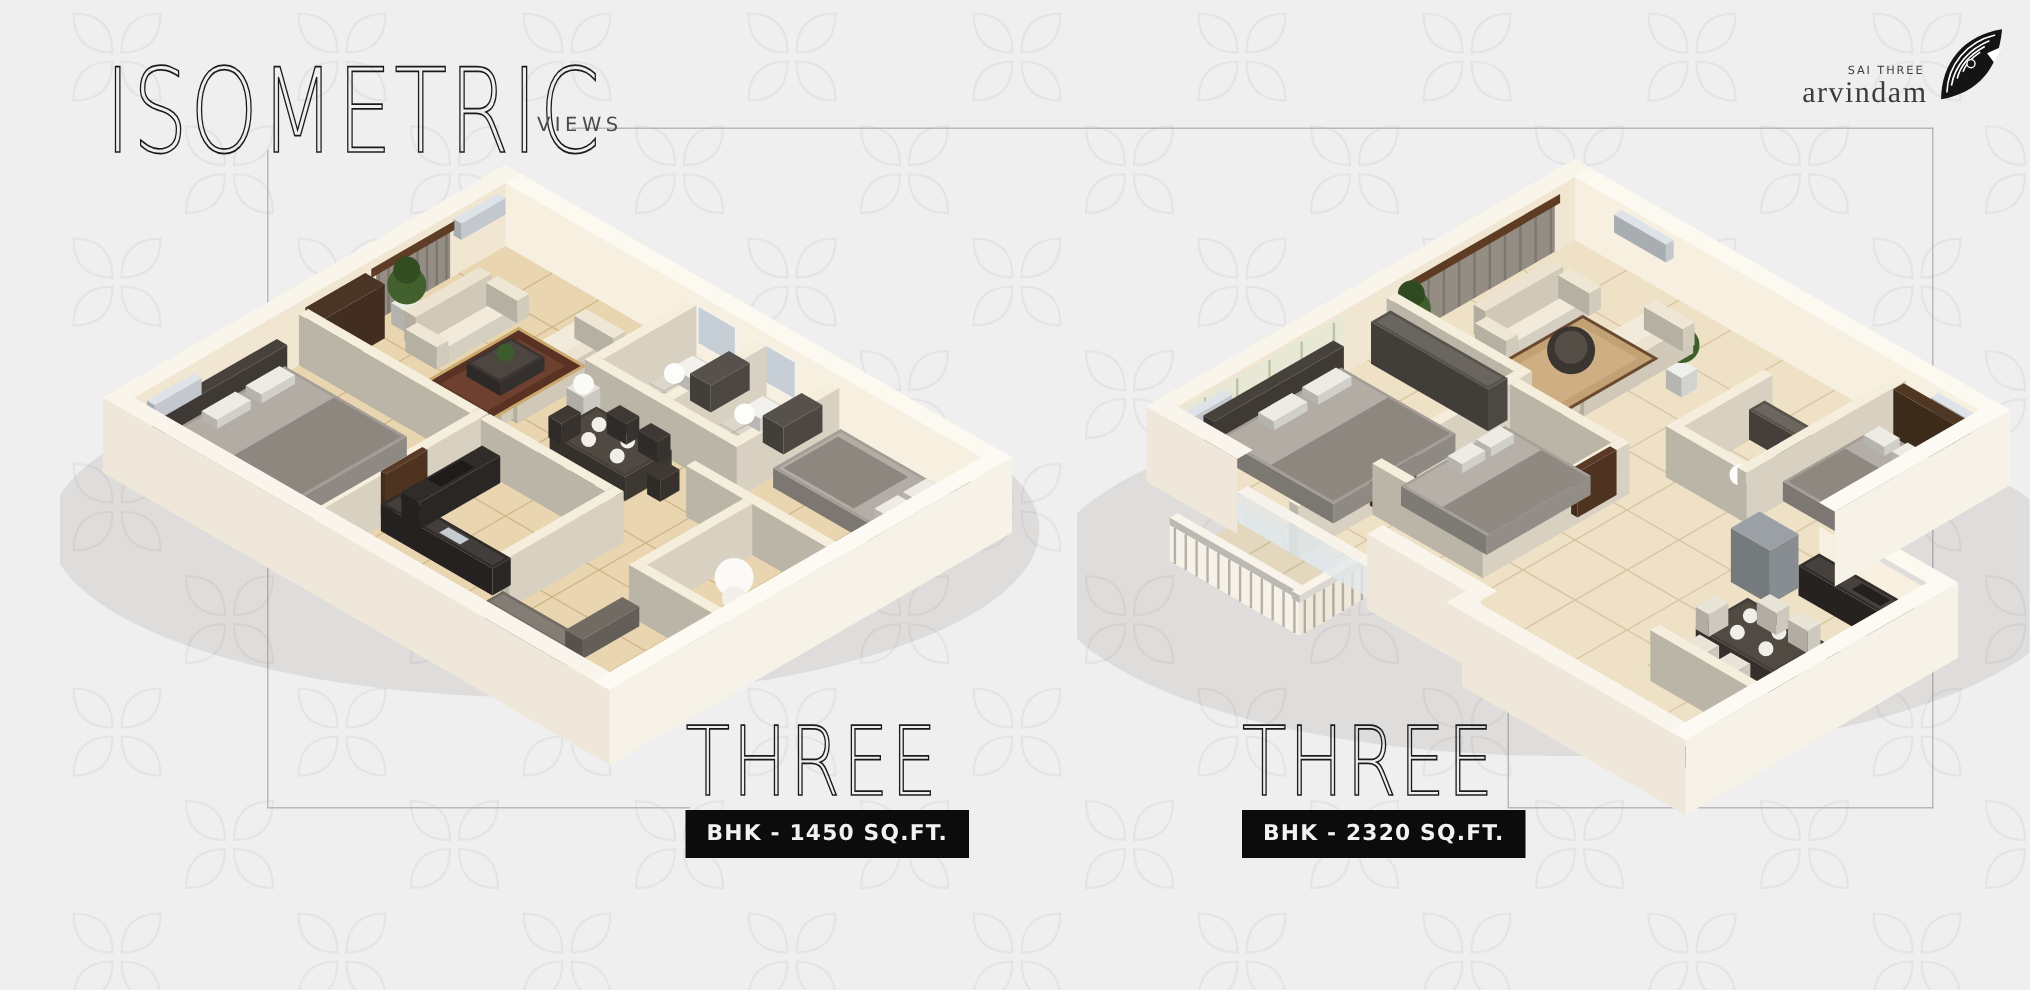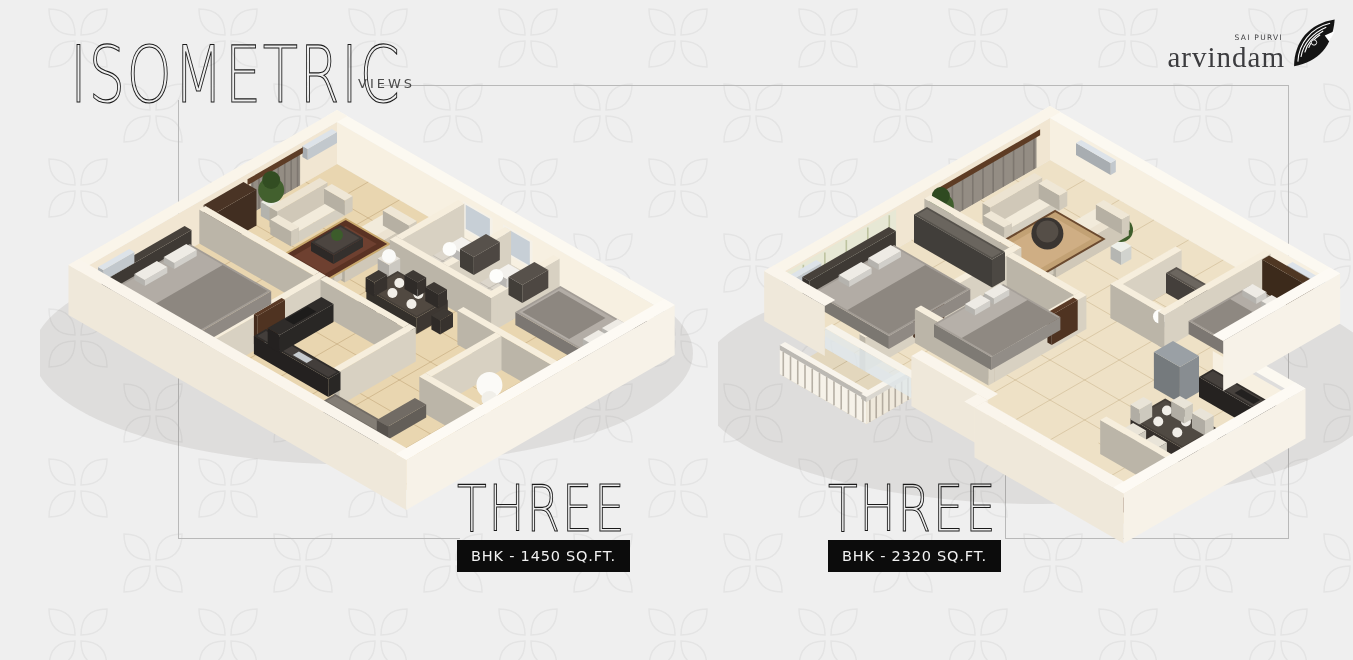--- a/index.html
+++ b/index.html
@@ -12,30 +12,30 @@
   @supports (-webkit-text-stroke: 1px black){
     .thin{color:transparent;-webkit-text-stroke:1.15px #1a1a1a;}
   }
   header{position:absolute;left:30px;top:36px;z-index:5;}
   .title{font-size:78px;line-height:1;letter-spacing:2px;
          transform:scaleX(0.74);transform-origin:left top;white-space:nowrap;}
   .subtitle{position:absolute;left:288px;top:40px;font-size:13px;letter-spacing:3px;
             color:#4a4a4a;font-weight:400;}
   .logo{position:absolute;right:16px;top:16px;z-index:5;display:flex;align-items:flex-end;}
   .logo-text{position:relative;text-align:right;padding-right:6px;}
-  .brand{font-family:"Liberation Serif","DejaVu Serif",serif;font-size:29px;color:#3c3c3f;
+  .brand{font-family:"Liberation Serif","DejaVu Serif",serif;font-size:20px;color:#3c3c3f;
          letter-spacing:1px;line-height:1;}
   .tagline{display:block;font-size:7.5px;letter-spacing:1.3px;color:#3c3c3f;
            margin-bottom:1px;margin-right:2px;}
   .planfig{position:absolute;z-index:2;}
   .plan-label{position:absolute;z-index:4;}
   .plan-title{font-size:64px;line-height:0.85;letter-spacing:2px;white-space:nowrap;
               transform:scaleX(0.76);transform-origin:left top;}
   .plan-spec{display:inline-block;margin-top:4px;background:#0c0c0c;color:#f2f2f2;
-             font-size:14.5px;letter-spacing:0.8px;padding:8px 14px;font-weight:400;}
+             font-size:14.5px;letter-spacing:0.8px;padding:8px 14px;font-weight:700;}
   #label-a{left:417px;top:482px;}
   #label-b{left:788px;top:482px;}
   #rule-av{left:138px;top:100px;width:1px;height:438px;}
   #rule-ab{left:138px;top:538px;width:282px;height:1px;}
   #rule-bt{left:341px;top:85px;width:908px;height:1px;}
   #rule-br{left:1248px;top:85px;width:1px;height:454px;}
   #rule-bb{left:965px;top:538px;width:284px;height:1px;}
   #rule-bl{left:965px;top:420px;width:1px;height:118px;}
 </style>
 </head>
@@ -69,21 +69,21 @@
   <div class="rule" id="rule-bb"></div>
   <div class="rule" id="rule-bl"></div>
 
   <header>
     <h1 class="title thin" style="margin:0">ISOMETRIC</h1>
     <span class="subtitle">VIEWS</span>
   </header>
 
   <div class="logo">
     <div class="logo-text">
-      <span class="tagline">SAI PURVI</span>
+      <span class="tagline">SAI THREE</span>
       <span class="brand">arvindam</span>
     </div>
     <svg width="46" height="56" viewBox="0 0 60 70">
       <path d="M4,64 C4,32 24,8 57,3 C54,38 36,58 4,64 Z" fill="#141414"></path>
       <g stroke="#ffffff" stroke-width="1.4" fill="none">
         <path d="M9,58 C10,34 26,14 51,8"></path>
         <path d="M13,52 C16,34 29,20 46,13"></path>
         <path d="M18,46 C21,33 31,24 42,18"></path>
         <path d="M23,40 C26,32 32,27 38,23"></path>
       </g>

